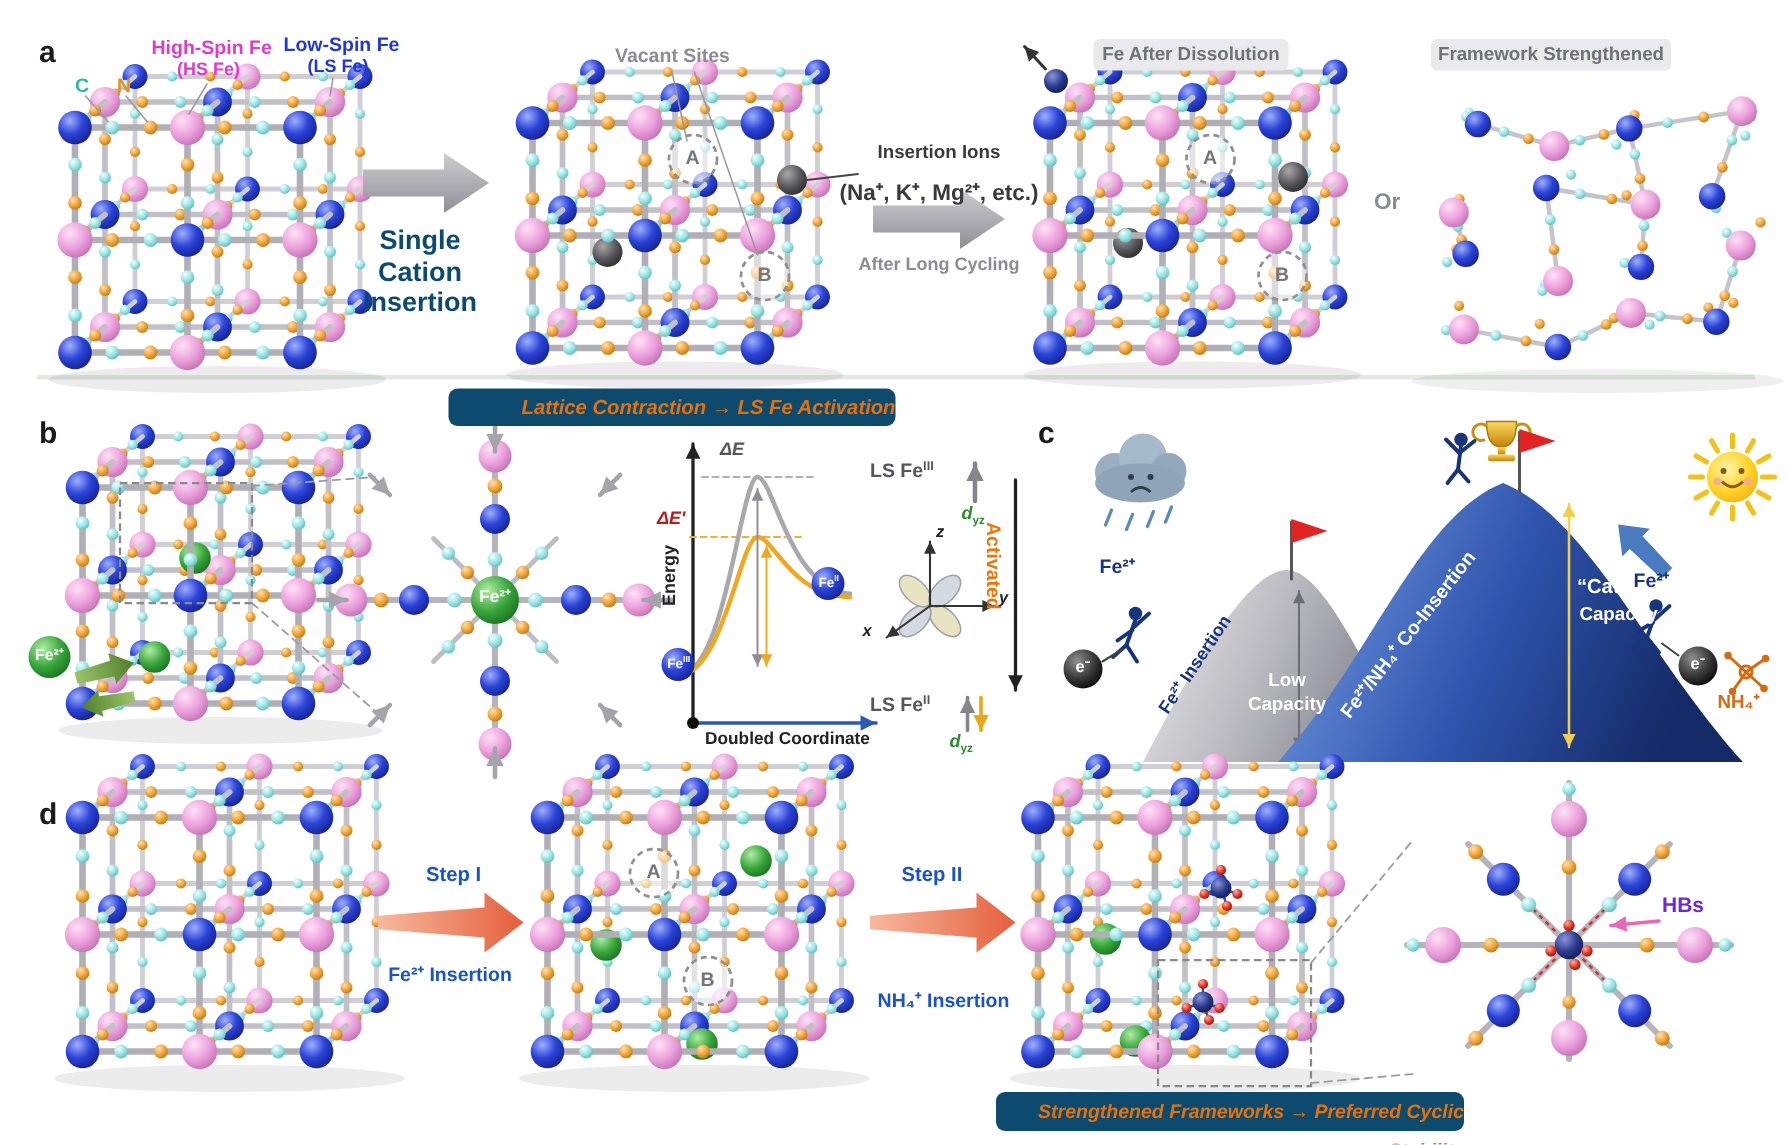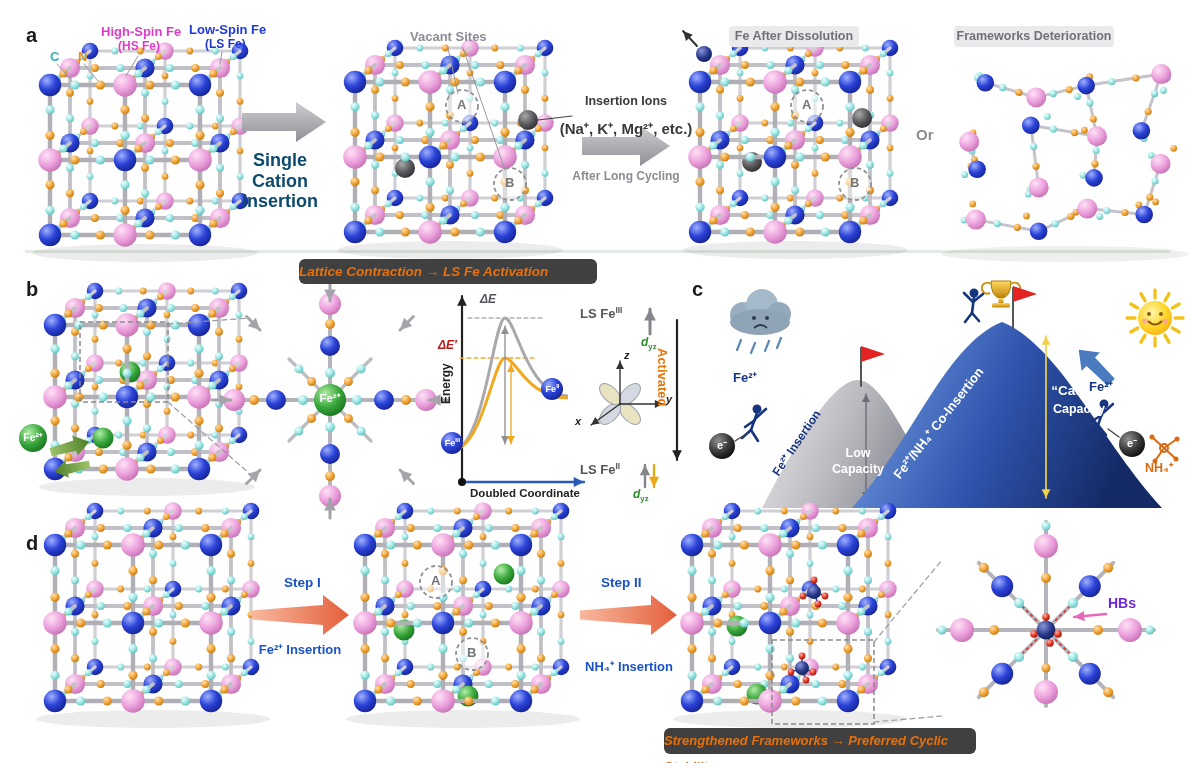--- a/index.html
+++ b/index.html
@@ -3,21 +3,21 @@
 <meta charset="utf-8">
 <style>
   *{margin:0;padding:0;box-sizing:border-box}
   html,body{background:#fff}
   body{width:1191px;height:763px;position:relative;overflow:hidden;font-family:"Liberation Sans",sans-serif}
   #canvas{position:absolute;left:0;top:0;width:1191px;height:763px}
   #art{position:absolute;left:0;top:0}
   .t{position:absolute;white-space:nowrap;line-height:1.15}
   .ctr{text-align:center;white-space:normal}
   .badge{position:absolute;background:#eaeaec;border-radius:4px;text-align:center;color:#71717a;font-weight:bold}
-  .banner{position:absolute;background:#404040;border-radius:6px;text-align:left;color:#e8700a;font-weight:bold;font-style:italic}
+  .banner{position:absolute;background:#0c4a6e;border-radius:6px;text-align:right;color:#e8700a;font-weight:bold;font-style:italic}
   sup,sub{font-size:0.65em}
 </style>
 </head>
 <body>
 
 <div id="canvas">
   <svg id="art" width="1191" height="763" viewBox="0 0 1191 763">
       <defs>
 <radialGradient id="blueG" cx="35%" cy="30%" r="80%">
           <stop offset="0%" stop-color="#9fb0ff"></stop>
@@ -1794,21 +1794,21 @@
   <span class="t" style="left:410px;top:30px;font-size:13px;font-weight:bold;color:#8c8c94">Vacant Sites</span>
   <span class="t" style="left:457px;top:98px;font-size:13px;font-weight:bold;color:#75757d">A</span>
   <span class="t" style="left:505px;top:176px;font-size:13px;font-weight:bold;color:#75757d">B</span>
   <span class="t ctr" style="left:570px;top:94px;width:112px;font-size:12.5px;font-weight:bold;color:#3a3a3a">Insertion Ions</span>
   <span class="t ctr" style="left:556px;top:120px;width:140px;font-size:15px;font-weight:bold;color:#3a3a3a">(Na⁺, K⁺, Mg²⁺, etc.)</span>
   <span class="t ctr" style="left:564px;top:170px;width:124px;font-size:12px;font-weight:bold;color:#8c8c94">After Long Cycling</span>
   <span class="badge" style="left:729px;top:26px;width:130px;height:21px;line-height:21px;font-size:12.5px">Fe After Dissolution</span>
   <span class="t" style="left:802px;top:98px;font-size:13px;font-weight:bold;color:#75757d">A</span>
   <span class="t" style="left:850px;top:176px;font-size:13px;font-weight:bold;color:#75757d">B</span>
   <span class="t" style="left:916px;top:126px;font-size:15px;font-weight:bold;color:#8c8c94">Or</span>
-  <span class="badge" style="left:954px;top:26px;width:160px;height:21px;line-height:21px;font-size:12.5px">Frameworks Deterioration</span>
+  <span class="badge" style="left:954px;top:26px;width:160px;height:21px;line-height:21px;font-size:12.5px">Framework Strengthened</span>
 
   <span class="t" style="left:26px;top:278px;font-size:20px;font-weight:bold;color:#1a1a1a">b</span>
   <div class="banner" style="left:299px;top:259px;width:298px;height:25px;line-height:25px;font-size:13.5px">Lattice Contraction → LS Fe Activation</div>
   <span class="t ctr" style="left:15px;top:431px;width:36px;font-size:10.5px;font-weight:bold;color:#fff">Fe²⁺</span>
   <span class="t ctr" style="left:306px;top:392px;width:48px;font-size:11.5px;font-weight:bold;color:#fff">Fe²⁺</span>
   <span class="t" style="left:440px;top:404px;font-size:12px;font-weight:bold;color:#222;transform:rotate(-90deg);transform-origin:0 0">Energy</span>
   <span class="t" style="left:480px;top:293px;font-size:12px;font-weight:bold;font-style:italic;color:#55555c">ΔE</span>
   <span class="t" style="left:438px;top:339px;font-size:12px;font-weight:bold;font-style:italic;color:#b91c1c">ΔE′</span>
   <span class="t ctr" style="left:436px;top:437px;width:33px;font-size:9px;font-weight:bold;color:#fff"><span>Fe</span><sup>III</sup></span>
   <span class="t ctr" style="left:536px;top:383px;width:33px;font-size:9px;font-weight:bold;color:#fff"><span>Fe</span><sup>II</sup></span>

